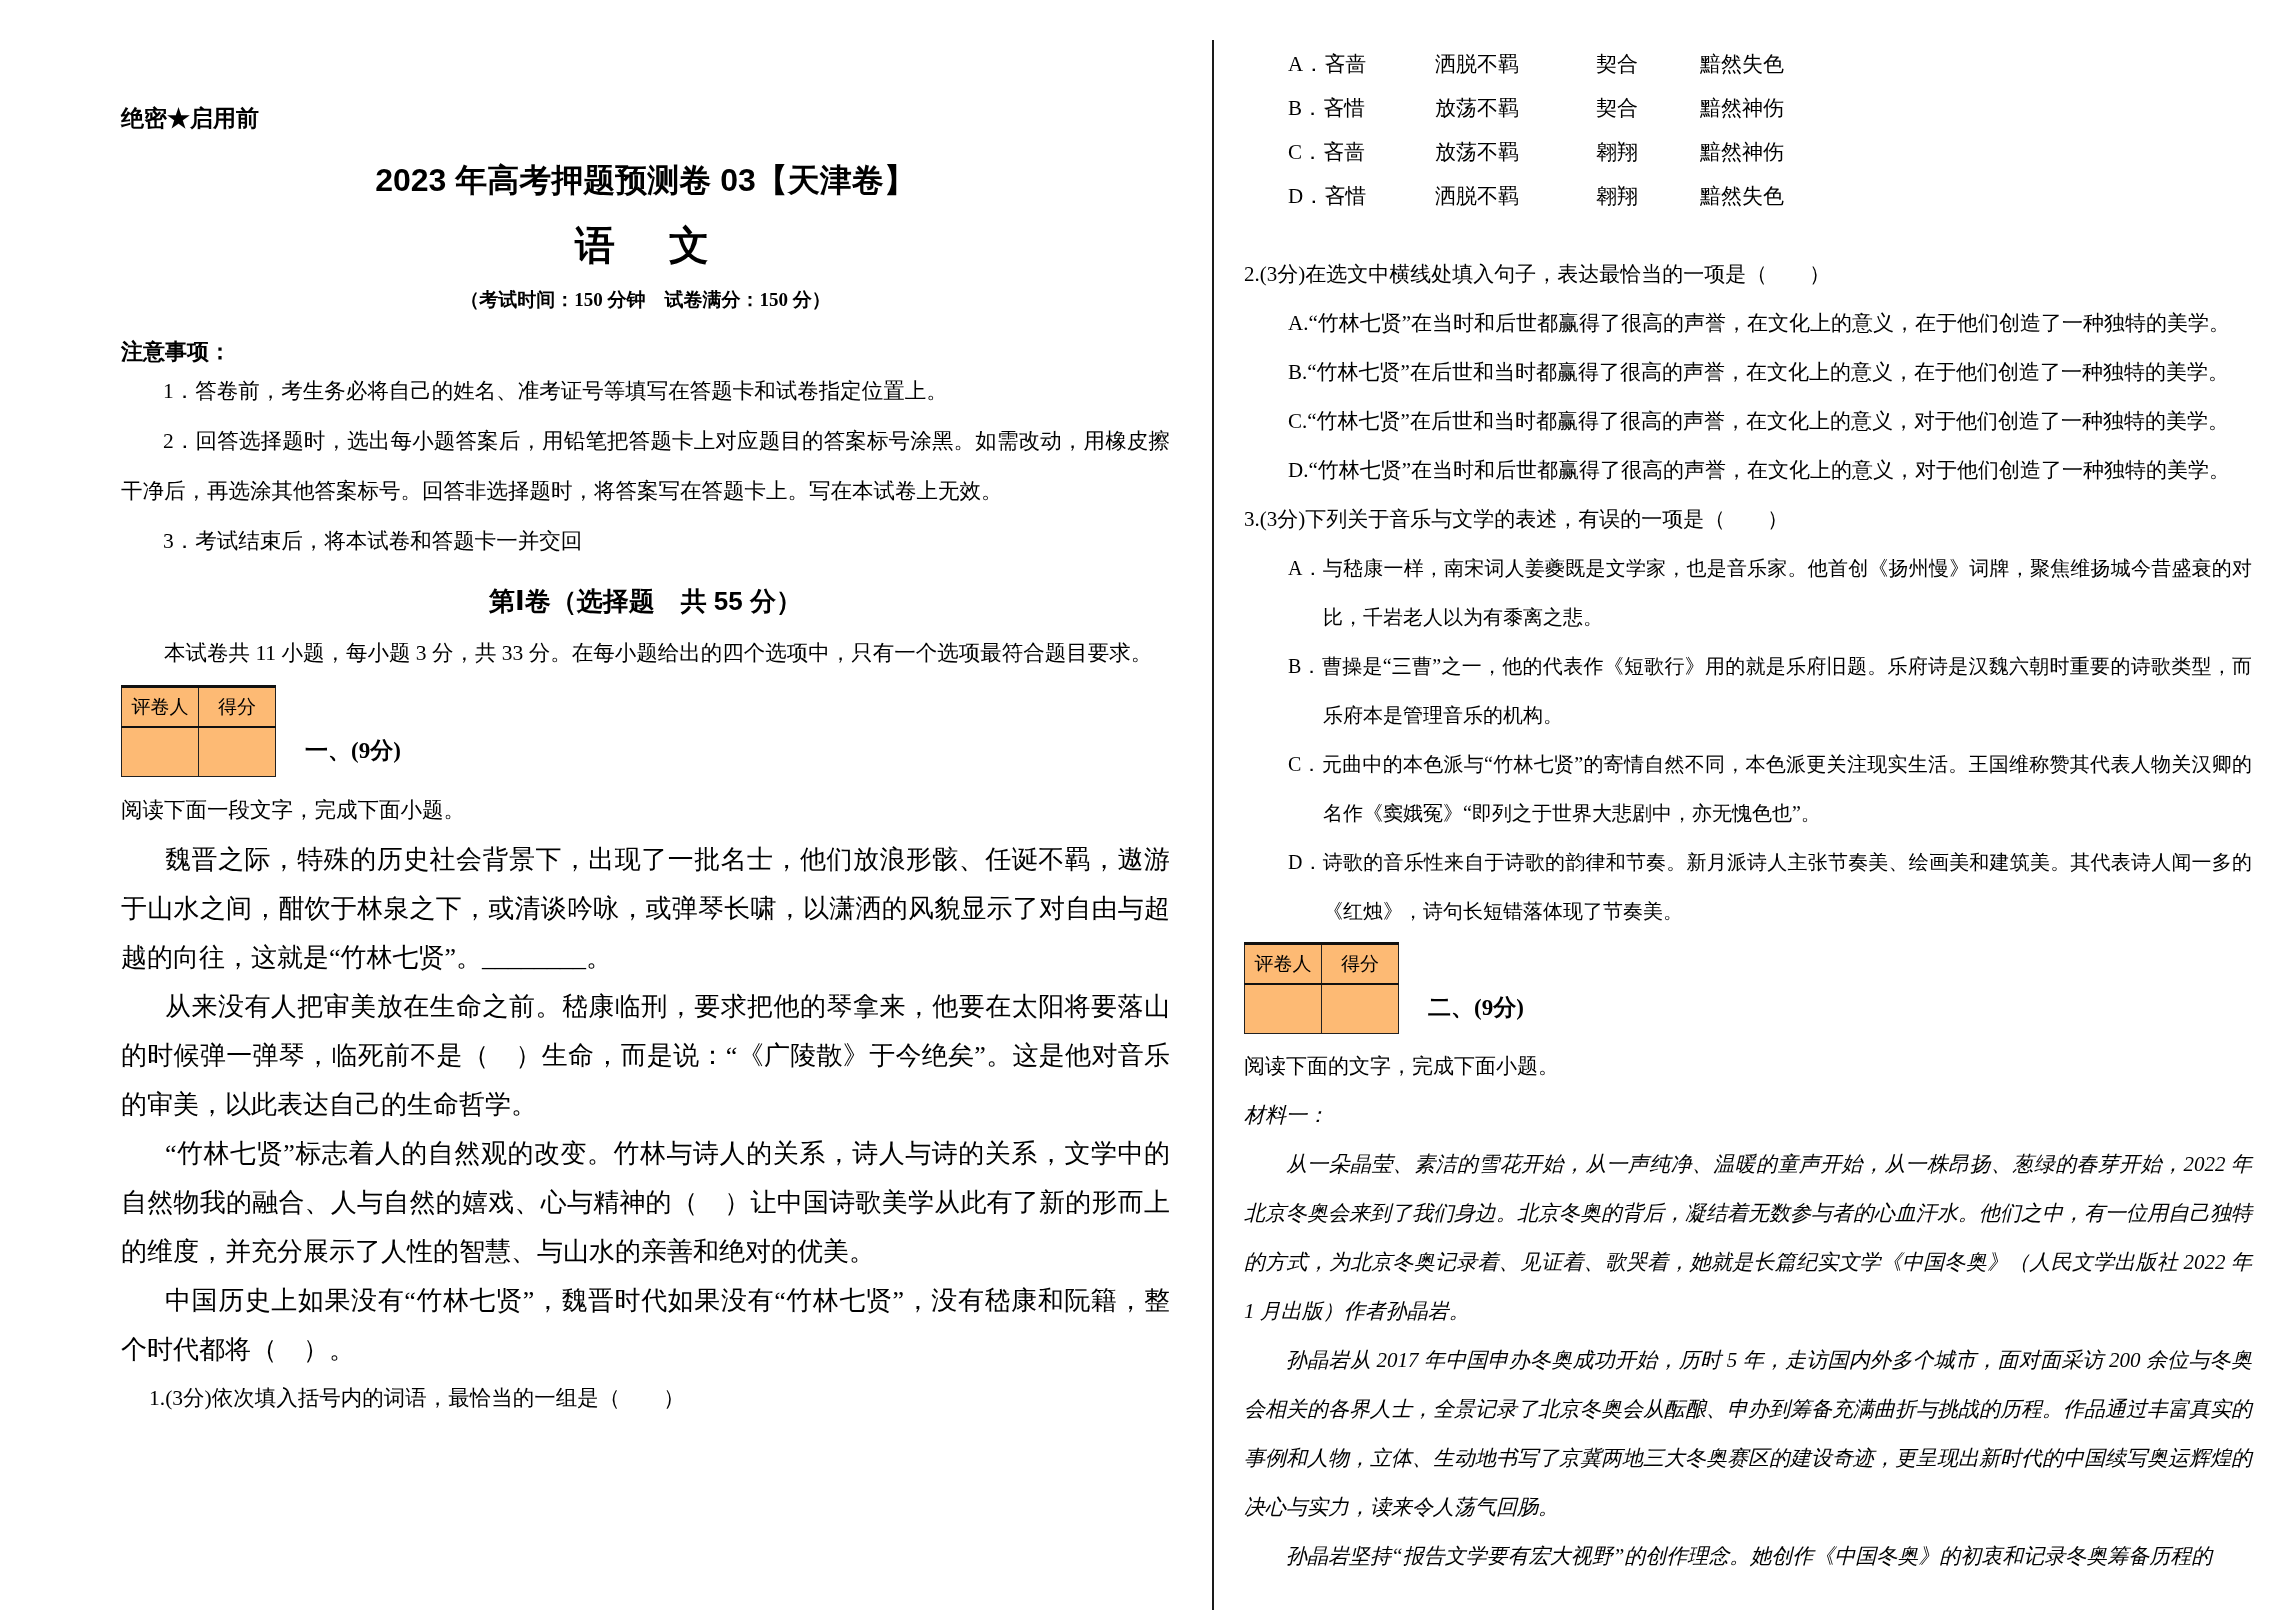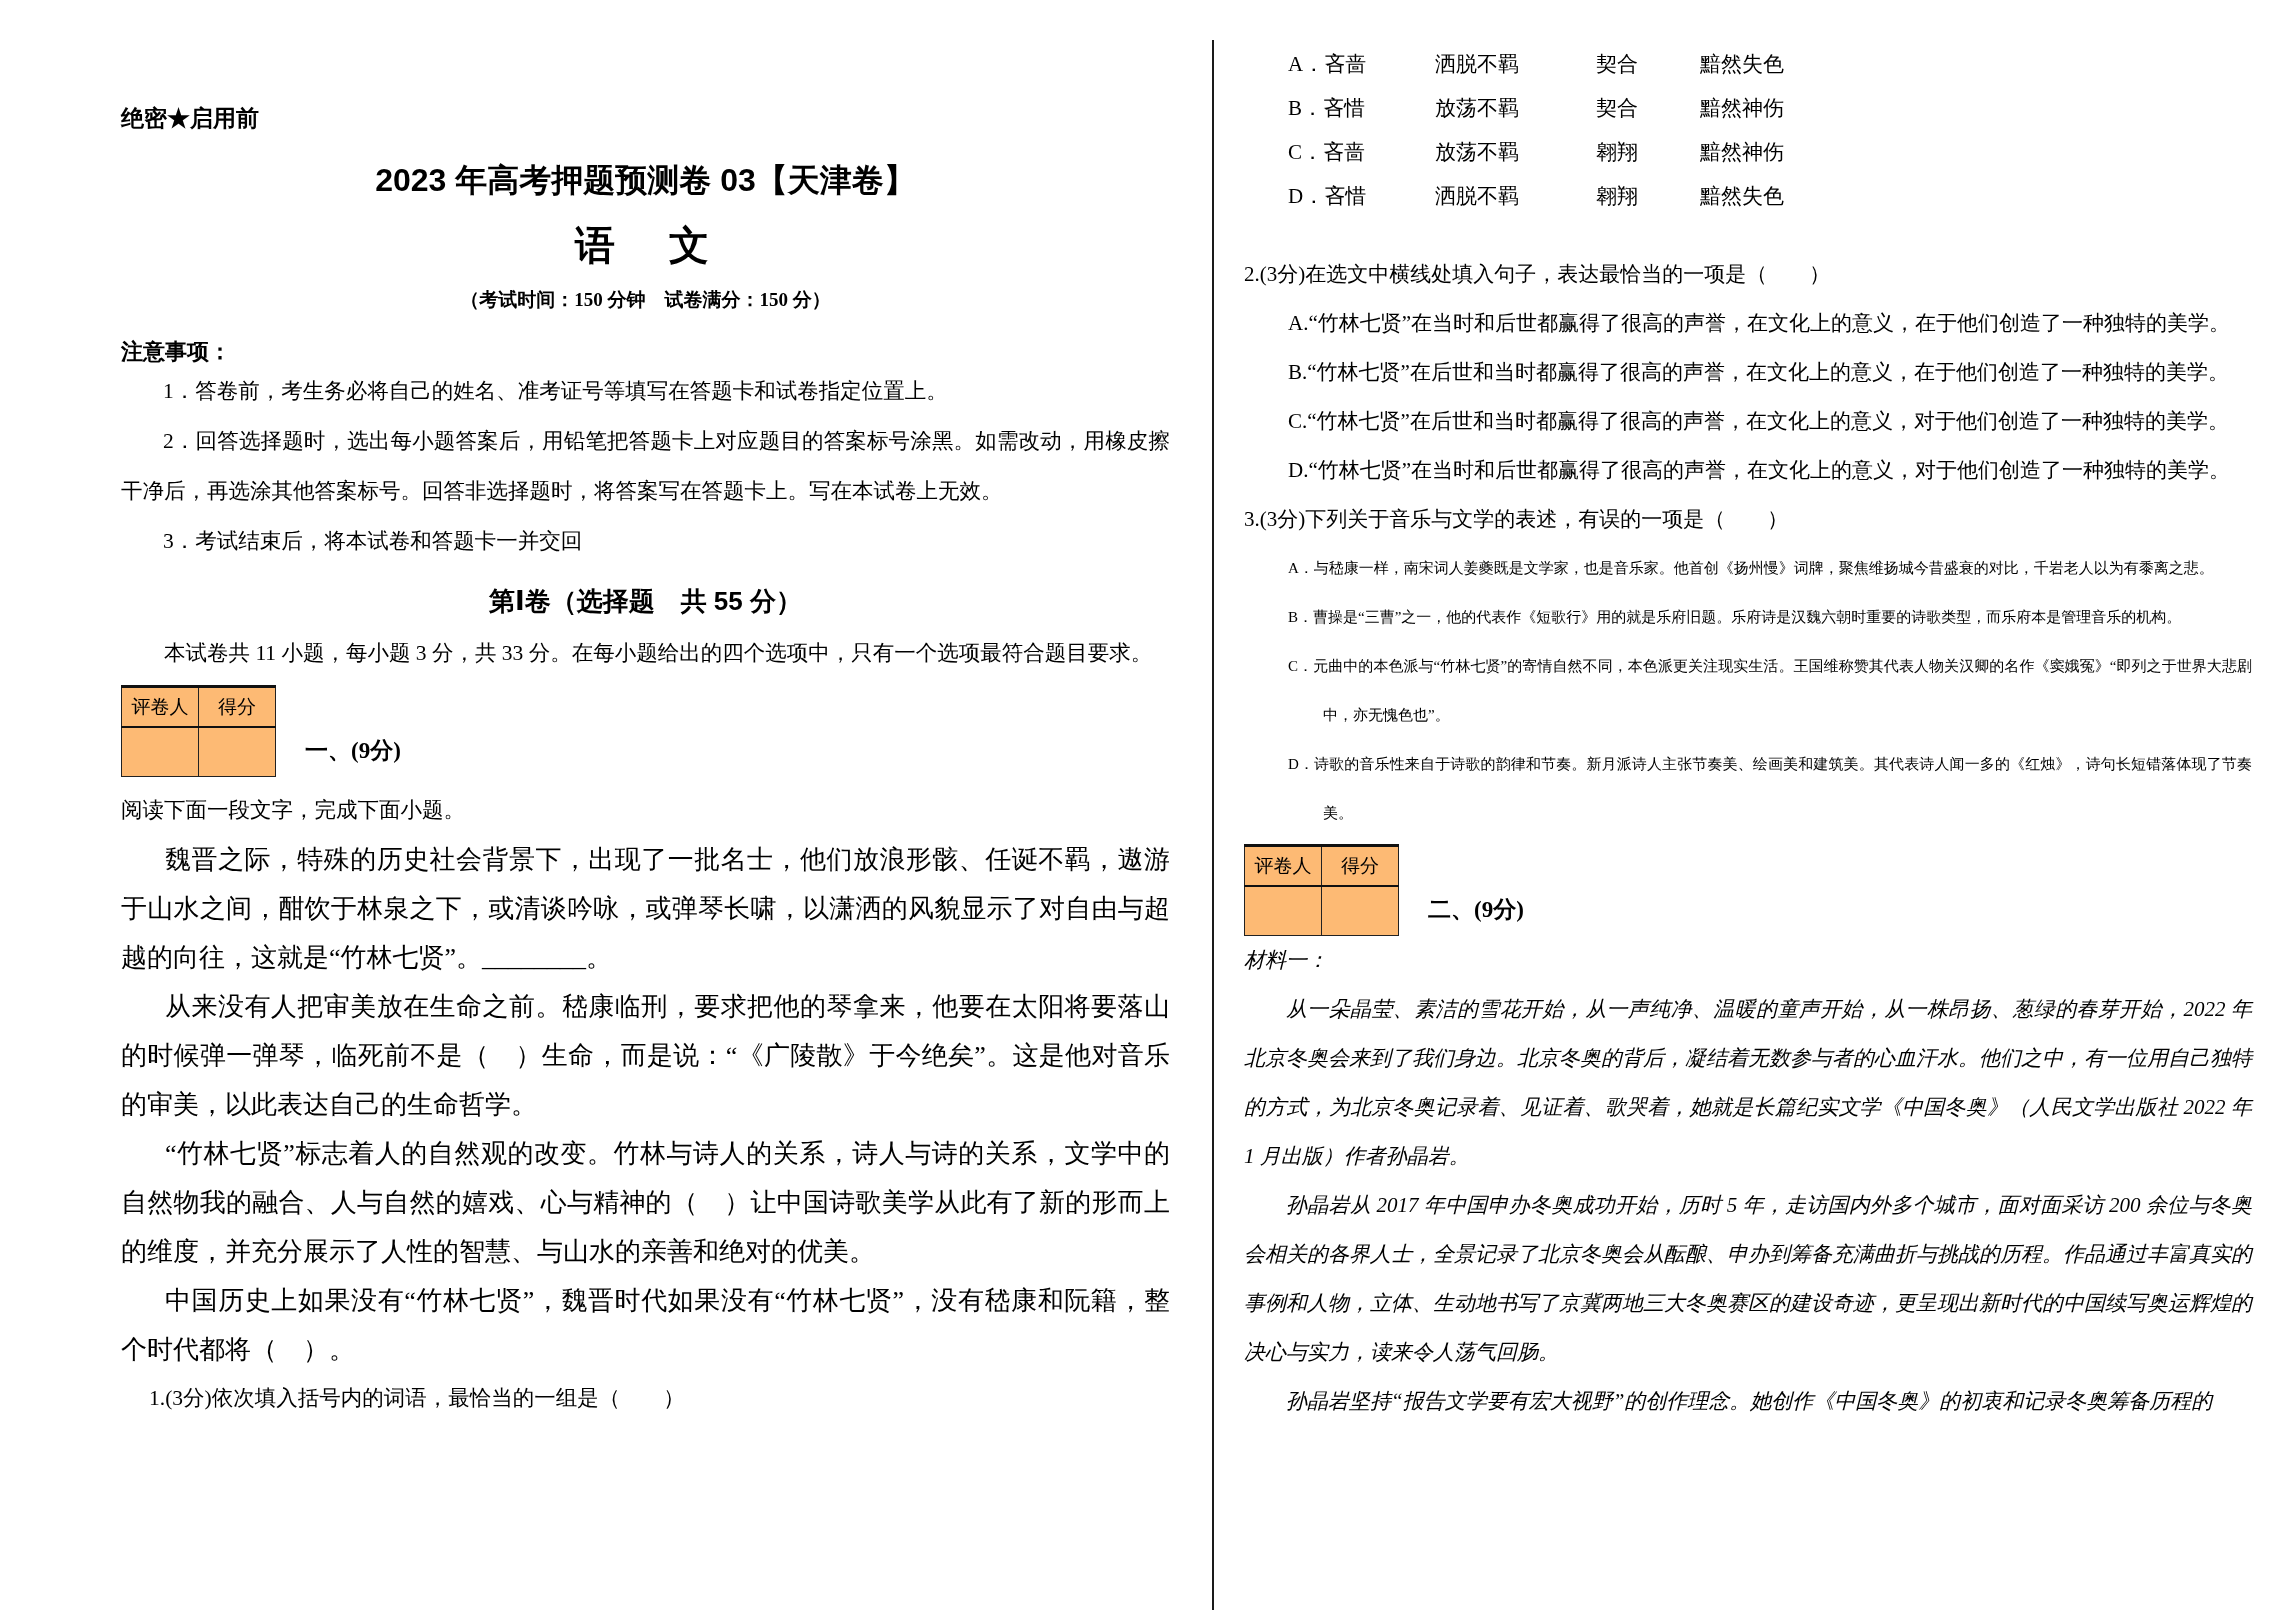--- a/index.html
+++ b/index.html
@@ -36,21 +36,21 @@
   .para{font-size:26px;line-height:49px;margin:0;text-indent:44px;text-align:justify;}
   .qstem-left{font-size:21.5px;line-height:49px;margin:0;padding-left:28px;}
 
   .optgrid{display:grid;grid-template-columns:147px 161px 104px auto;padding-left:44px;
            font-size:21px;line-height:44px;}
   .optgrid span{white-space:nowrap;}
 
   .qstem{font-size:21px;line-height:49px;margin:0;}
   .q2block{margin-top:32px;}
   .opt-line{font-size:21px;line-height:49px;margin:0;padding-left:44px;white-space:nowrap;}
-  .opt-hang{font-size:15px;line-height:49px;margin:0 0 0 44px;padding-left:35px;text-indent:-35px;text-align:justify;}
+  .opt-hang{font-size:20px;line-height:49px;margin:0 0 0 44px;padding-left:35px;text-indent:-35px;text-align:justify;}
 
   .lead2{font-size:21px;line-height:49px;margin:8.3px 0 0;}
   .material-label{font-size:21px;line-height:49px;margin:0;font-style:italic;}
   .mpara{font-size:21px;line-height:49px;margin:0;text-indent:42px;text-align:justify;font-style:italic;}
   .grader-row.right{margin-top:5.6px;}
 </style>
 </head>
 <body>
 
 <div class="divider"></div>
@@ -139,18 +139,19 @@
       </tr>
       <tr class="bd">
         <td></td>
         <td></td>
       </tr>
     </tbody>
       </table>
     <span class="part-label">二、(9分)</span>
   </div>
 
+  <p class="lead2">阅读下面的文字，完成下面小题。</p>
   <p class="material-label">材料一：</p>
   <p class="mpara">从一朵晶莹、素洁的雪花开始，从一声纯净、温暖的童声开始，从一株昂扬、葱绿的春芽开始，2022 年北京冬奥会来到了我们身边。北京冬奥的背后，凝结着无数参与者的心血汗水。他们之中，有一位用自己独特的方式，为北京冬奥记录着、见证着、歌哭着，她就是长篇纪实文学《中国冬奥》（人民文学出版社 2022 年 1 月出版）作者孙晶岩。</p>
   <p class="mpara">孙晶岩从 2017 年中国申办冬奥成功开始，历时 5 年，走访国内外多个城市，面对面采访 200 余位与冬奥会相关的各界人士，全景记录了北京冬奥会从酝酿、申办到筹备充满曲折与挑战的历程。作品通过丰富真实的事例和人物，立体、生动地书写了京冀两地三大冬奥赛区的建设奇迹，更呈现出新时代的中国续写奥运辉煌的决心与实力，读来令人荡气回肠。</p>
   <p class="mpara">孙晶岩坚持“报告文学要有宏大视野”的创作理念。她创作《中国冬奥》的初衷和记录冬奥筹备历程的</p>
 </div>
 
 
 </body></html>

